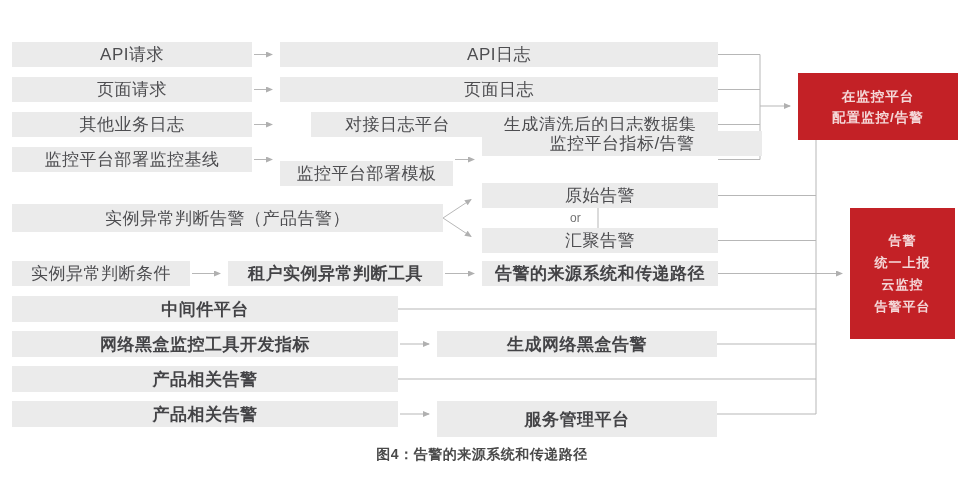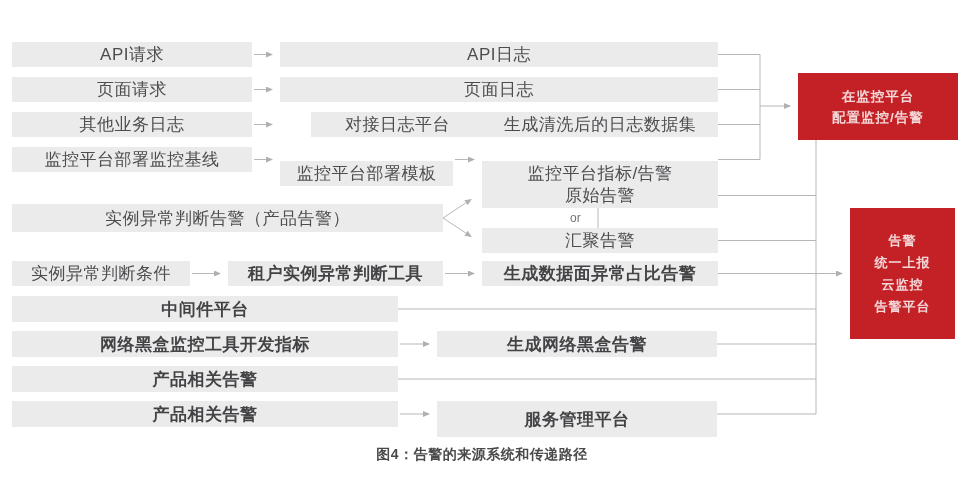--- a/index.html
+++ b/index.html
@@ -111,30 +111,30 @@
 
   <div class="box" style="left:12px;top:77px;width:240px;height:25px;">页面请求</div>
   <div class="box" style="left:280px;top:77px;width:438px;height:25px;text-align:right;">页面日志</div>
 
   <div class="box" style="left:12px;top:112px;width:240px;height:25px;">其他业务日志</div>
   <div class="box" style="left:280px;top:112px;width:173px;height:25px;margin-left:31px;">对接日志平台</div>
   <div class="box" style="left:482px;top:112px;width:236px;height:25px;">生成清洗后的日志数据集</div>
 
   <div class="box" style="left:12px;top:147px;width:240px;height:25px;">监控平台部署监控基线</div>
   <div class="box" style="left:280px;top:147px;width:173px;height:25px;margin-top:14px;">监控平台部署模板</div>
-  <div class="box" style="left:482px;top:161px;width:236px;height:25px;">监控平台指标/告警</div>
+  <div class="box" style="left:482px;top:131px;width:280px;height:25px;">监控平台指标/告警</div>
 
   <div class="box" style="left:12px;top:204px;width:431px;height:28px;">实例异常判断告警（产品告警）</div>
   <div class="box" style="left:482px;top:183px;width:236px;height:25px;">原始告警</div>
   <div class="or-label" style="left:570px;top:211px;">or</div>
   <div class="box" style="left:482px;top:228px;width:236px;height:25px;">汇聚告警</div>
 
   <div class="box" style="left:12px;top:261px;width:178px;height:25px;">实例异常判断条件</div>
   <div class="box bold" style="left:228px;top:261px;width:215px;height:25px;">租户实例异常判断工具</div>
-  <div class="box bold" style="left:482px;top:261px;width:236px;height:25px;">生成数据面异常占比告警</div>
+  <div class="box bold" style="left:482px;top:261px;width:236px;height:25px;">告警的来源系统和传递路径</div>
 
   <div class="box bold" style="left:12px;top:296px;width:386px;height:26px;">中间件平台</div>
   <div class="box bold" style="left:12px;top:331px;width:386px;height:26px;">网络黑盒监控工具开发指标</div>
   <div class="box bold" style="left:437px;top:331px;width:280px;height:26px;">生成网络黑盒告警</div>
   <div class="box bold" style="left:12px;top:366px;width:386px;height:26px;">产品相关告警</div>
   <div class="box bold" style="left:12px;top:401px;width:386px;height:26px;">产品相关告警</div>
   <div class="box bold" style="left:437px;top:401px;width:280px;height:36px;">服务管理平台</div>
 
   <div class="red-box" style="left:798px;top:73px;width:160px;height:67px;font-size:13.5px;">
     <span>在监控平台</span>

